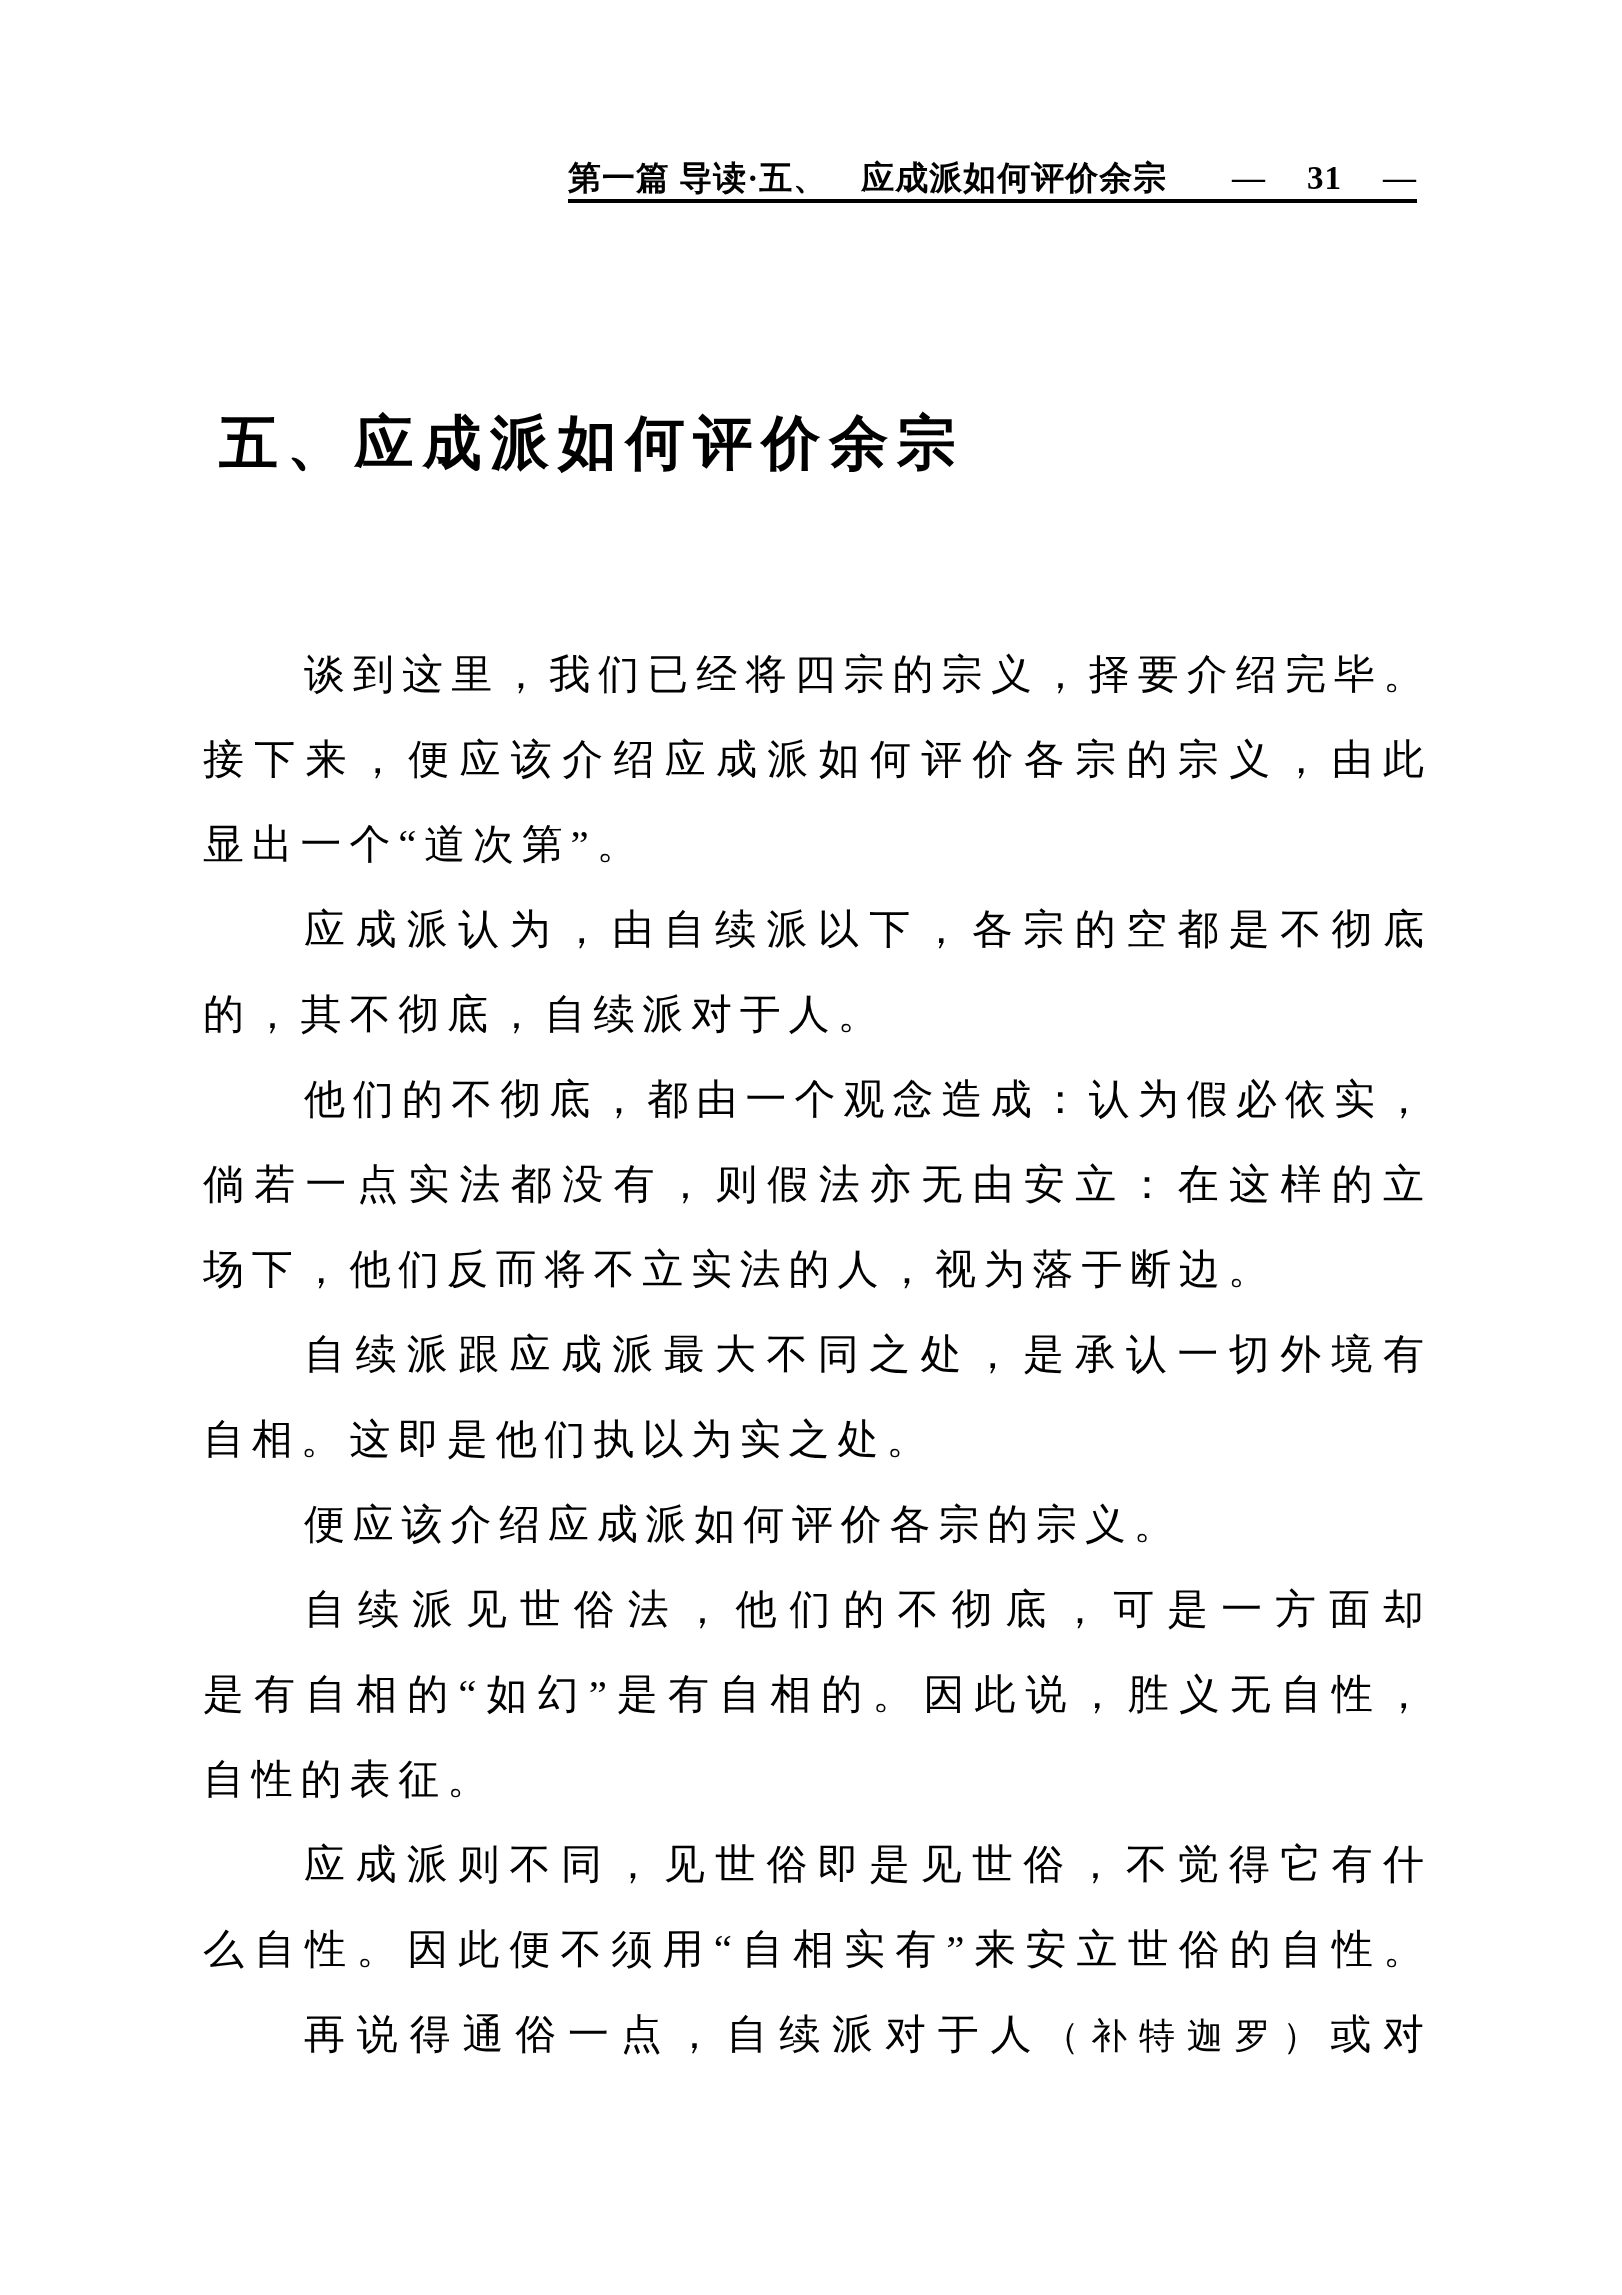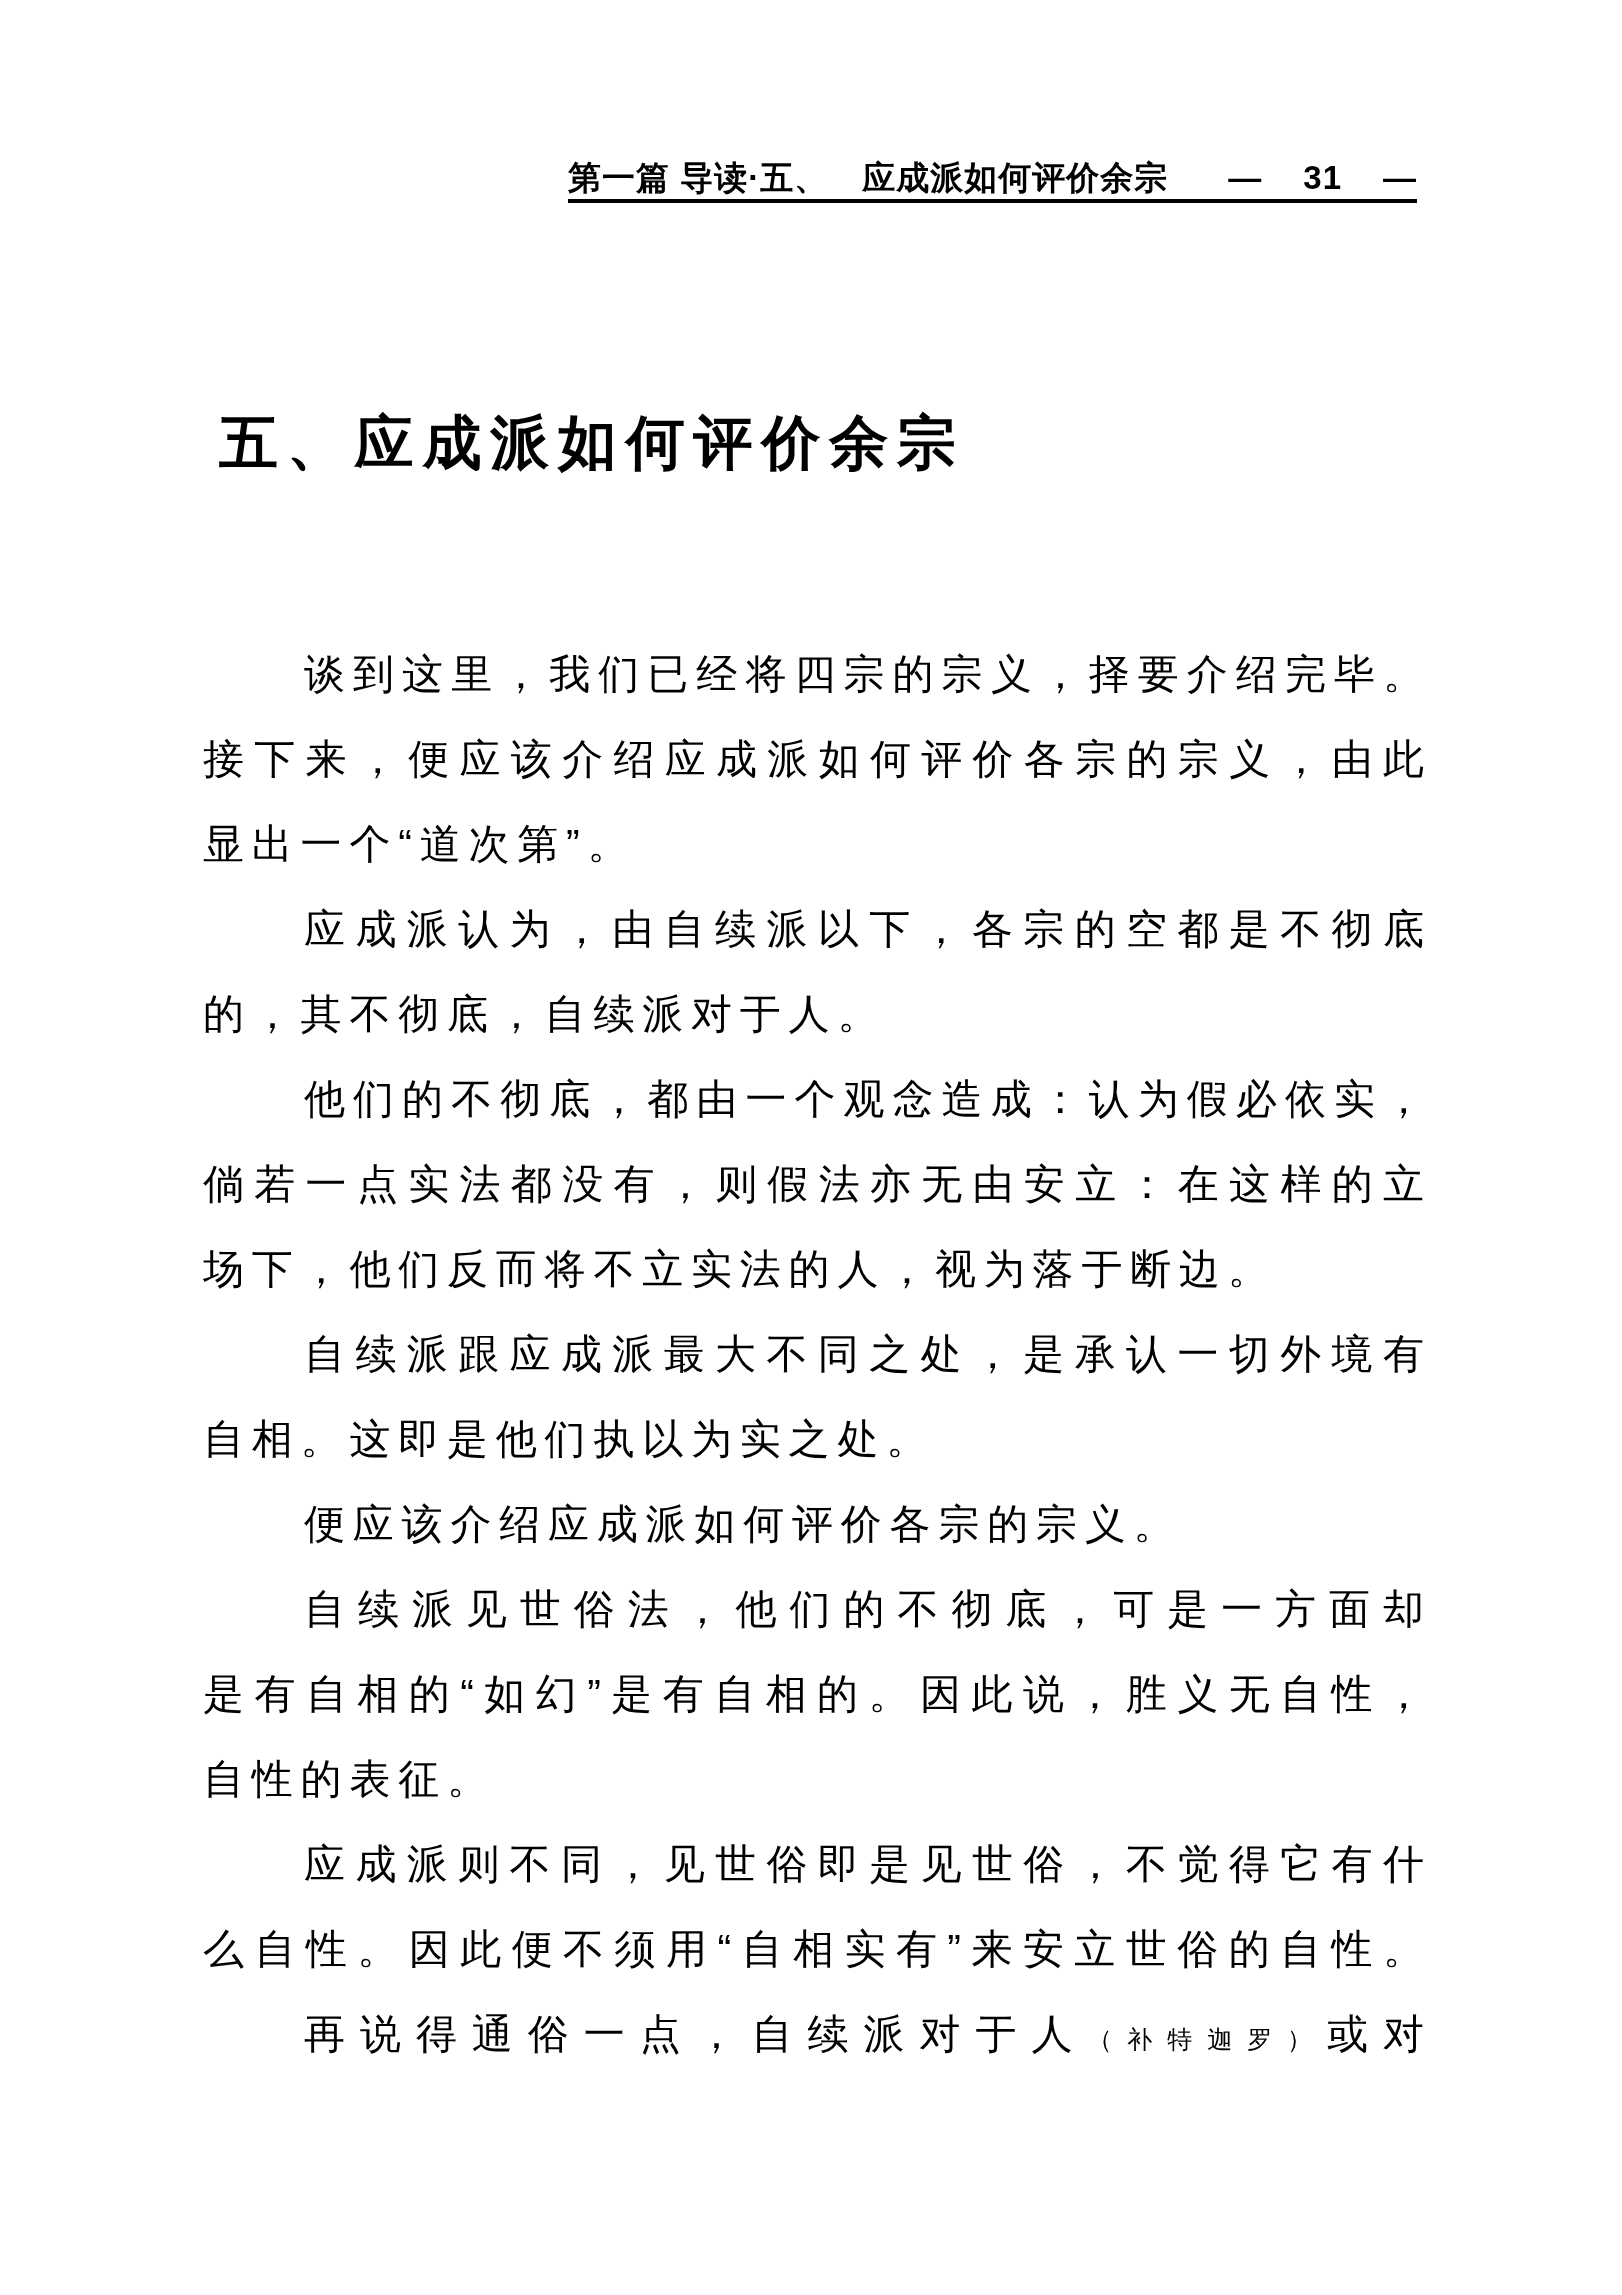--- a/index.html
+++ b/index.html
@@ -2,21 +2,21 @@
 <html lang="zh"><head>
 <meta charset="utf-8">
 <style>
   html, body { margin: 0; padding: 0; background: #e8e8e8; }
   .page {
     position: relative;
     width: 1623px;
     height: 2296px;
     background: #ffffff;
     color: #000000;
-    font-family: Liberation Sans, sans-serif;
+    font-family: Liberation Serif, serif;
     overflow: hidden;
   }
   
   .running-header {
     position: absolute;
     left: 568px;
     top: 156px;
     width: 849px;
     display: flex;
     align-items: baseline;
@@ -65,21 +65,21 @@
     text-align: left;
   }
   .line.just {
     white-space: normal;
     text-align: justify;
     text-align-last: justify;
     text-justify: inter-character;
     letter-spacing: 0;
   }
   .line.indent { text-indent: 101px; }
-  .kai { font-size: 25px; }
+  .kai { font-size: 36px; }
 </style>
 </head>
 <body>
 
 <div class="page">
 
   <div class="running-header">
     <span>第一篇 导读·五、　应成派如何评价余宗</span>
     <span class="pgnum-group">
       <span>—</span>

